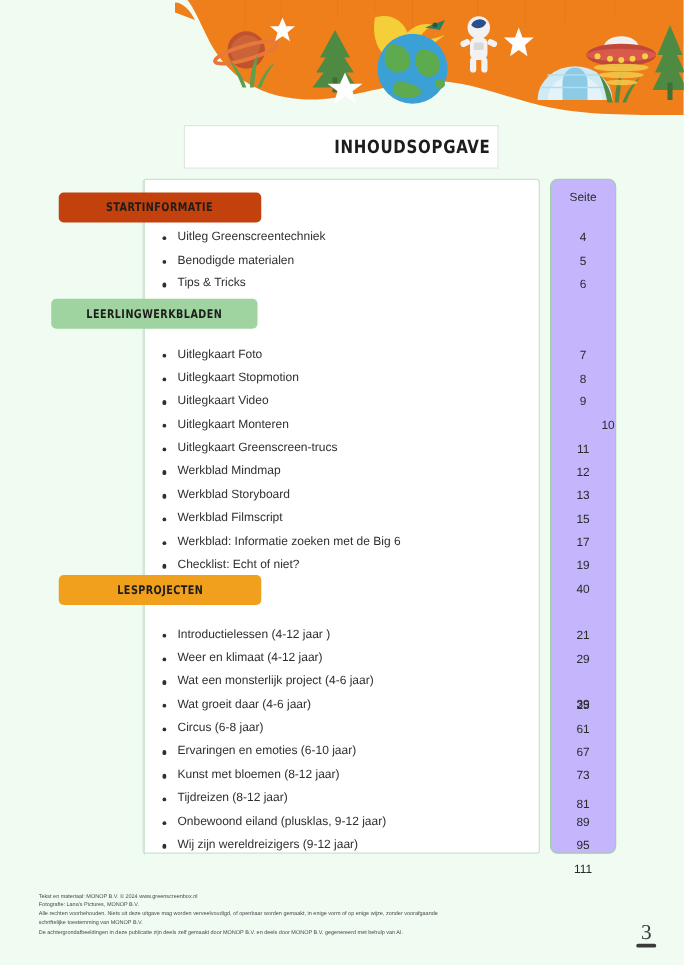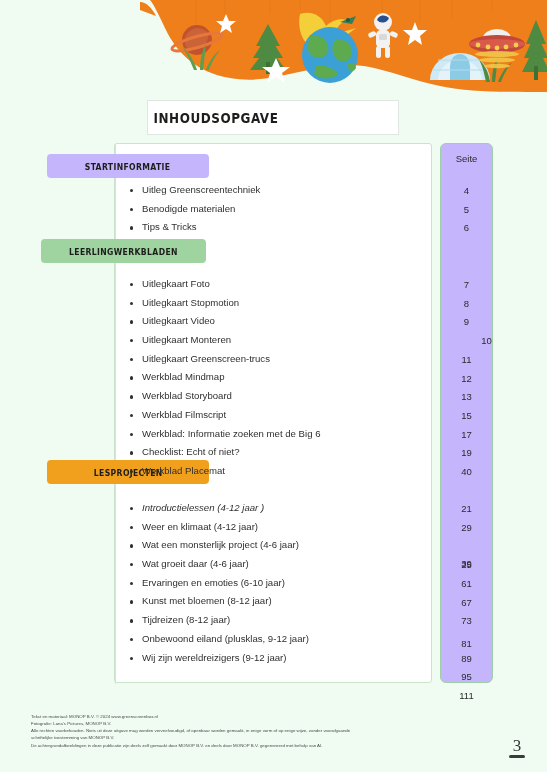--- a/index.html
+++ b/index.html
@@ -26,21 +26,21 @@
 
   
   .title-box {
     position: absolute;
     left: 147px; top: 100px;
     width: 252px; height: 35px;
     background: #ffffff;
     border: 1px solid #dfe8e0;
     display: flex;
     align-items: center;
-    justify-content: flex-start;
+    justify-content: flex-end;
   }
   .title-text {
     font-size: 14.5px;
     letter-spacing: 0.6px;
     color: #1d1d1b;
     font-weight: 700;
     font-family: "DejaVu Sans Condensed", "Liberation Sans", sans-serif;
     transform: scaleX(0.92);
   }
 
@@ -302,21 +302,21 @@
       <div class="seite-num" style="top: 433.8px;">61</div>
       <div class="seite-num" style="top: 452.5px;">67</div>
       <div class="seite-num" style="top: 471.2px;">73</div>
       <div class="seite-num" style="top: 494px;">81</div>
       <div class="seite-num" style="top: 508.6px;">89</div>
       <div class="seite-num" style="top: 527.3px;">95</div>
       <div class="seite-num" style="top: 546px;">111</div>
     </div>
 </div>
 
-<div class="badge badge-start" style="background: #c4b5fd;">
+<div class="badge badge-start" style="background: #c2410c;">
   <span class="badge-inner">STARTINFORMATIE</span>
 </div>
 <div class="badge badge-leer" style="background: rgb(159, 212, 160);">
   <span class="badge-inner">LEERLINGWERKBLADEN</span>
 </div>
 <div class="badge badge-les" style="background: rgb(240, 160, 28);">
   <span class="badge-inner">LESPROJECTEN</span>
 </div>
 
 <ul class="toc-list" id="list-0" style="top:185px">
@@ -328,27 +328,27 @@
     <li style="height: 18.7px;">Uitlegkaart Foto</li>
     <li style="height: 18.7px;">Uitlegkaart Stopmotion</li>
     <li style="height: 18.7px;">Uitlegkaart Video</li>
     <li style="height: 18.7px;">Uitlegkaart Monteren</li>
     <li style="height: 18.7px;">Uitlegkaart Greenscreen-trucs</li>
     <li style="height: 18.7px;">Werkblad Mindmap</li>
     <li style="height: 18.7px;">Werkblad Storyboard</li>
     <li style="height: 18.7px;">Werkblad Filmscript</li>
     <li style="height: 18.7px;">Werkblad: Informatie zoeken met de Big 6</li>
     <li style="height: 18.7px;">Checklist: Echt of niet?</li>
-    <li style="height: 18.7px;">Werkblad Placemat</li>
   </ul>
 <ul class="toc-list" id="list-2" style="top:503px">
-    <li style="height: 18.7px; font-style: italic;">Introductielessen (4-12 jaar )</li>
+    <li style="height: 18.7px;">Introductielessen (4-12 jaar )</li>
     <li style="height: 18.7px;">Weer en klimaat (4-12 jaar)</li>
     <li style="height: 18.7px;">Wat een monsterlijk project (4-6 jaar)</li>
     <li style="height: 18.7px;">Wat groeit daar (4-6 jaar)</li>
+    <li style="height: 18.7px;">Circus (6-8 jaar)</li>
     <li style="height: 18.7px;">Ervaringen en emoties (6-10 jaar)</li>
     <li style="height: 18.7px;">Kunst met bloemen (8-12 jaar)</li>
     <li style="height: 18.7px;">Tijdreizen (8-12 jaar)</li>
     <li style="height: 18.7px;">Onbewoond eiland (plusklas, 9-12 jaar)</li>
     <li style="height: 18.7px;">Wij zijn wereldreizigers (9-12 jaar)</li>
   </ul>
 
 <div class="footer" id="footer">
     <div>Tekst en materiaal: MONOP B.V. © 2024 www.greenscreenbox.nl</div>
     <div>Fotografie: Lana's Pictures, MONOP B.V.</div>

